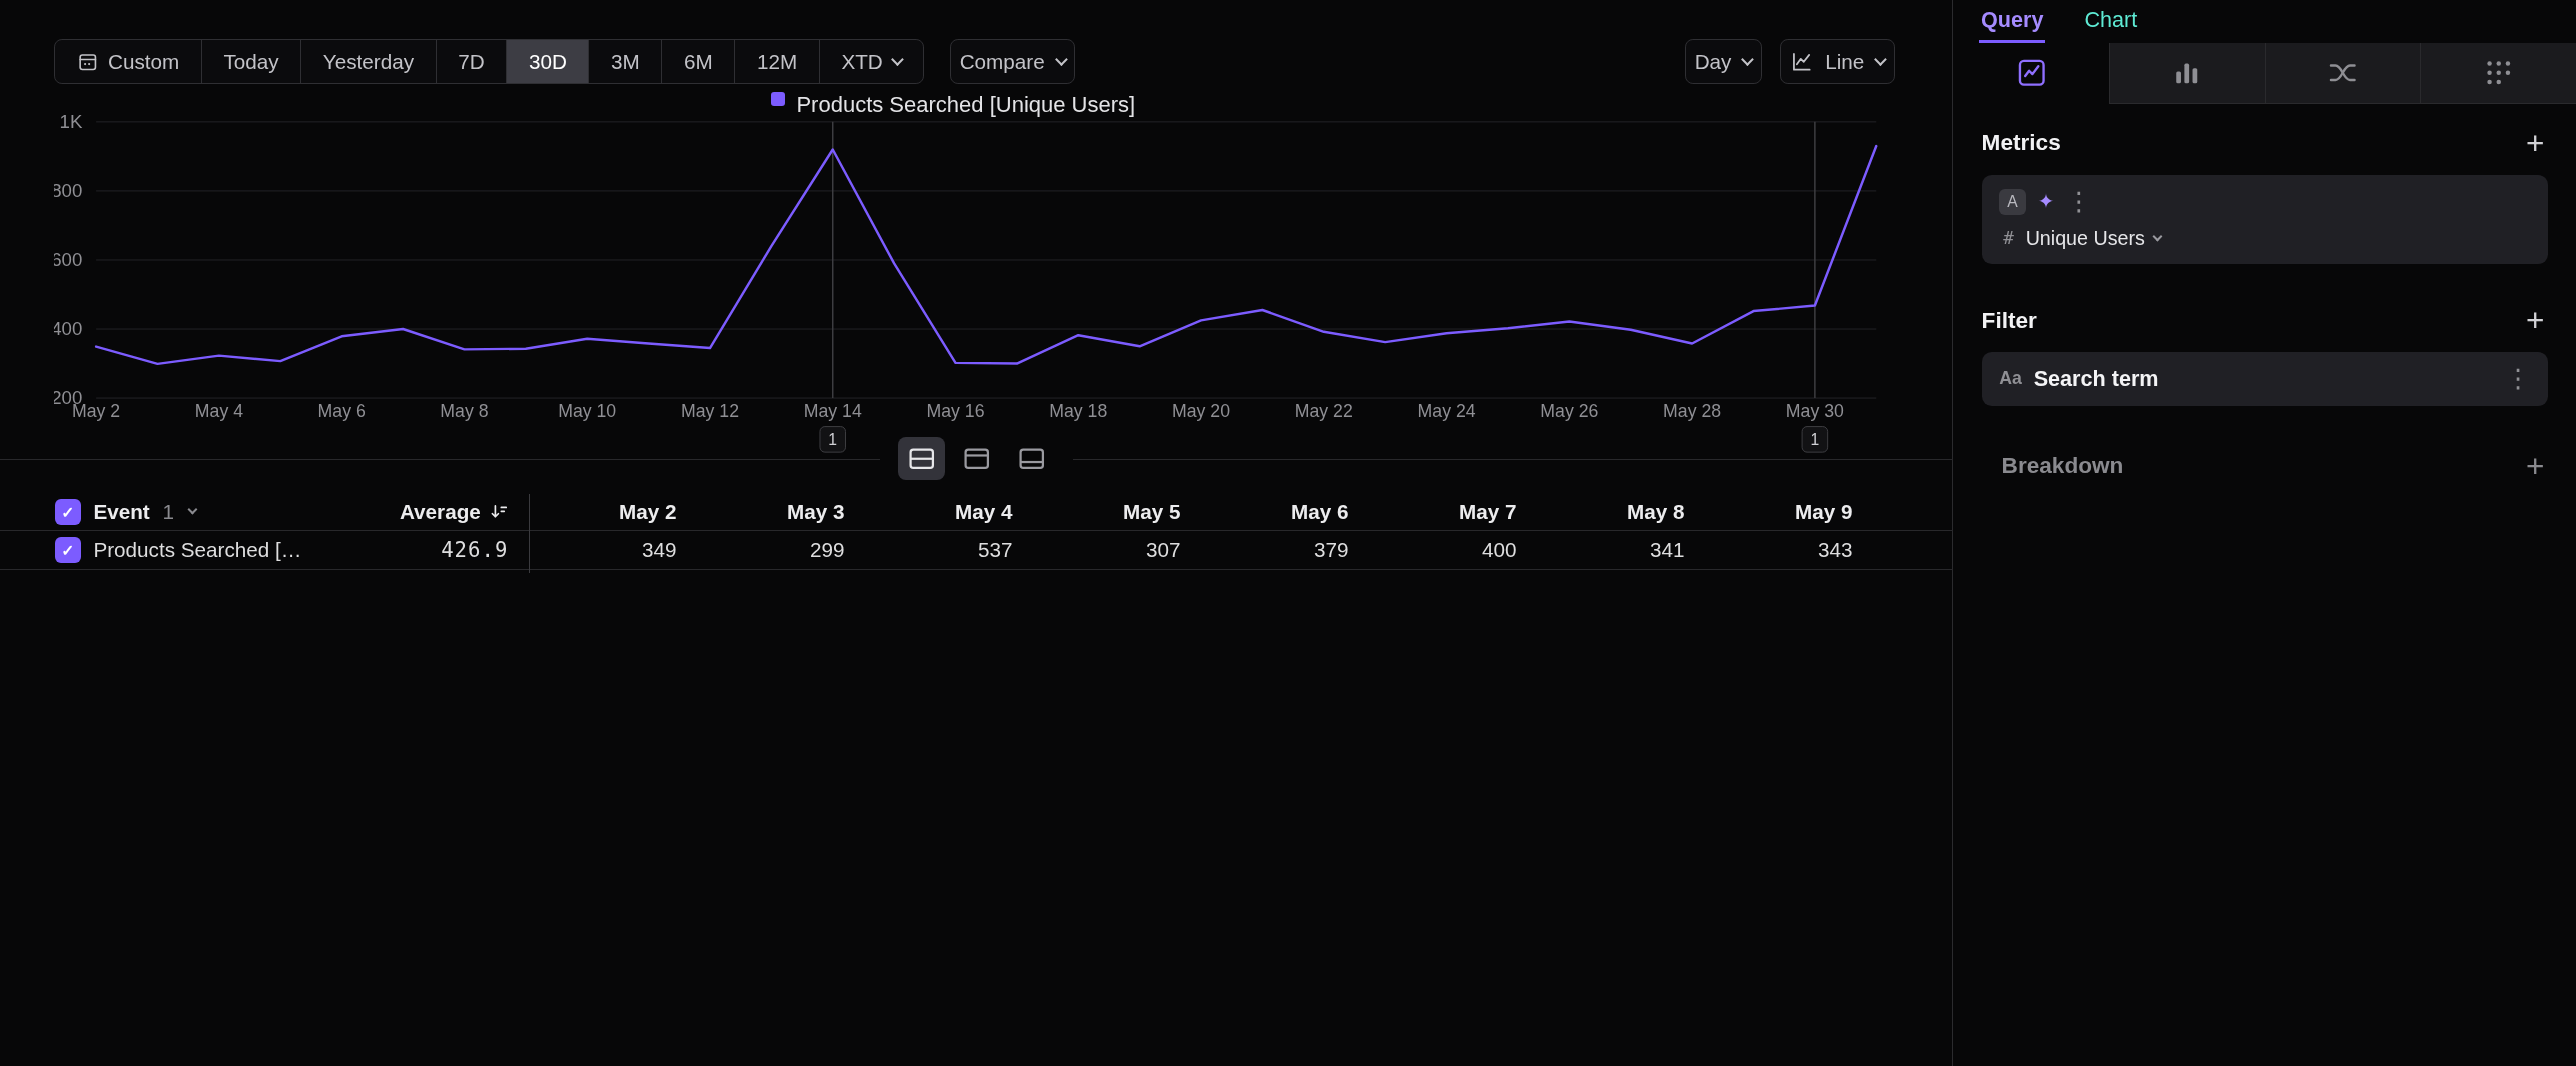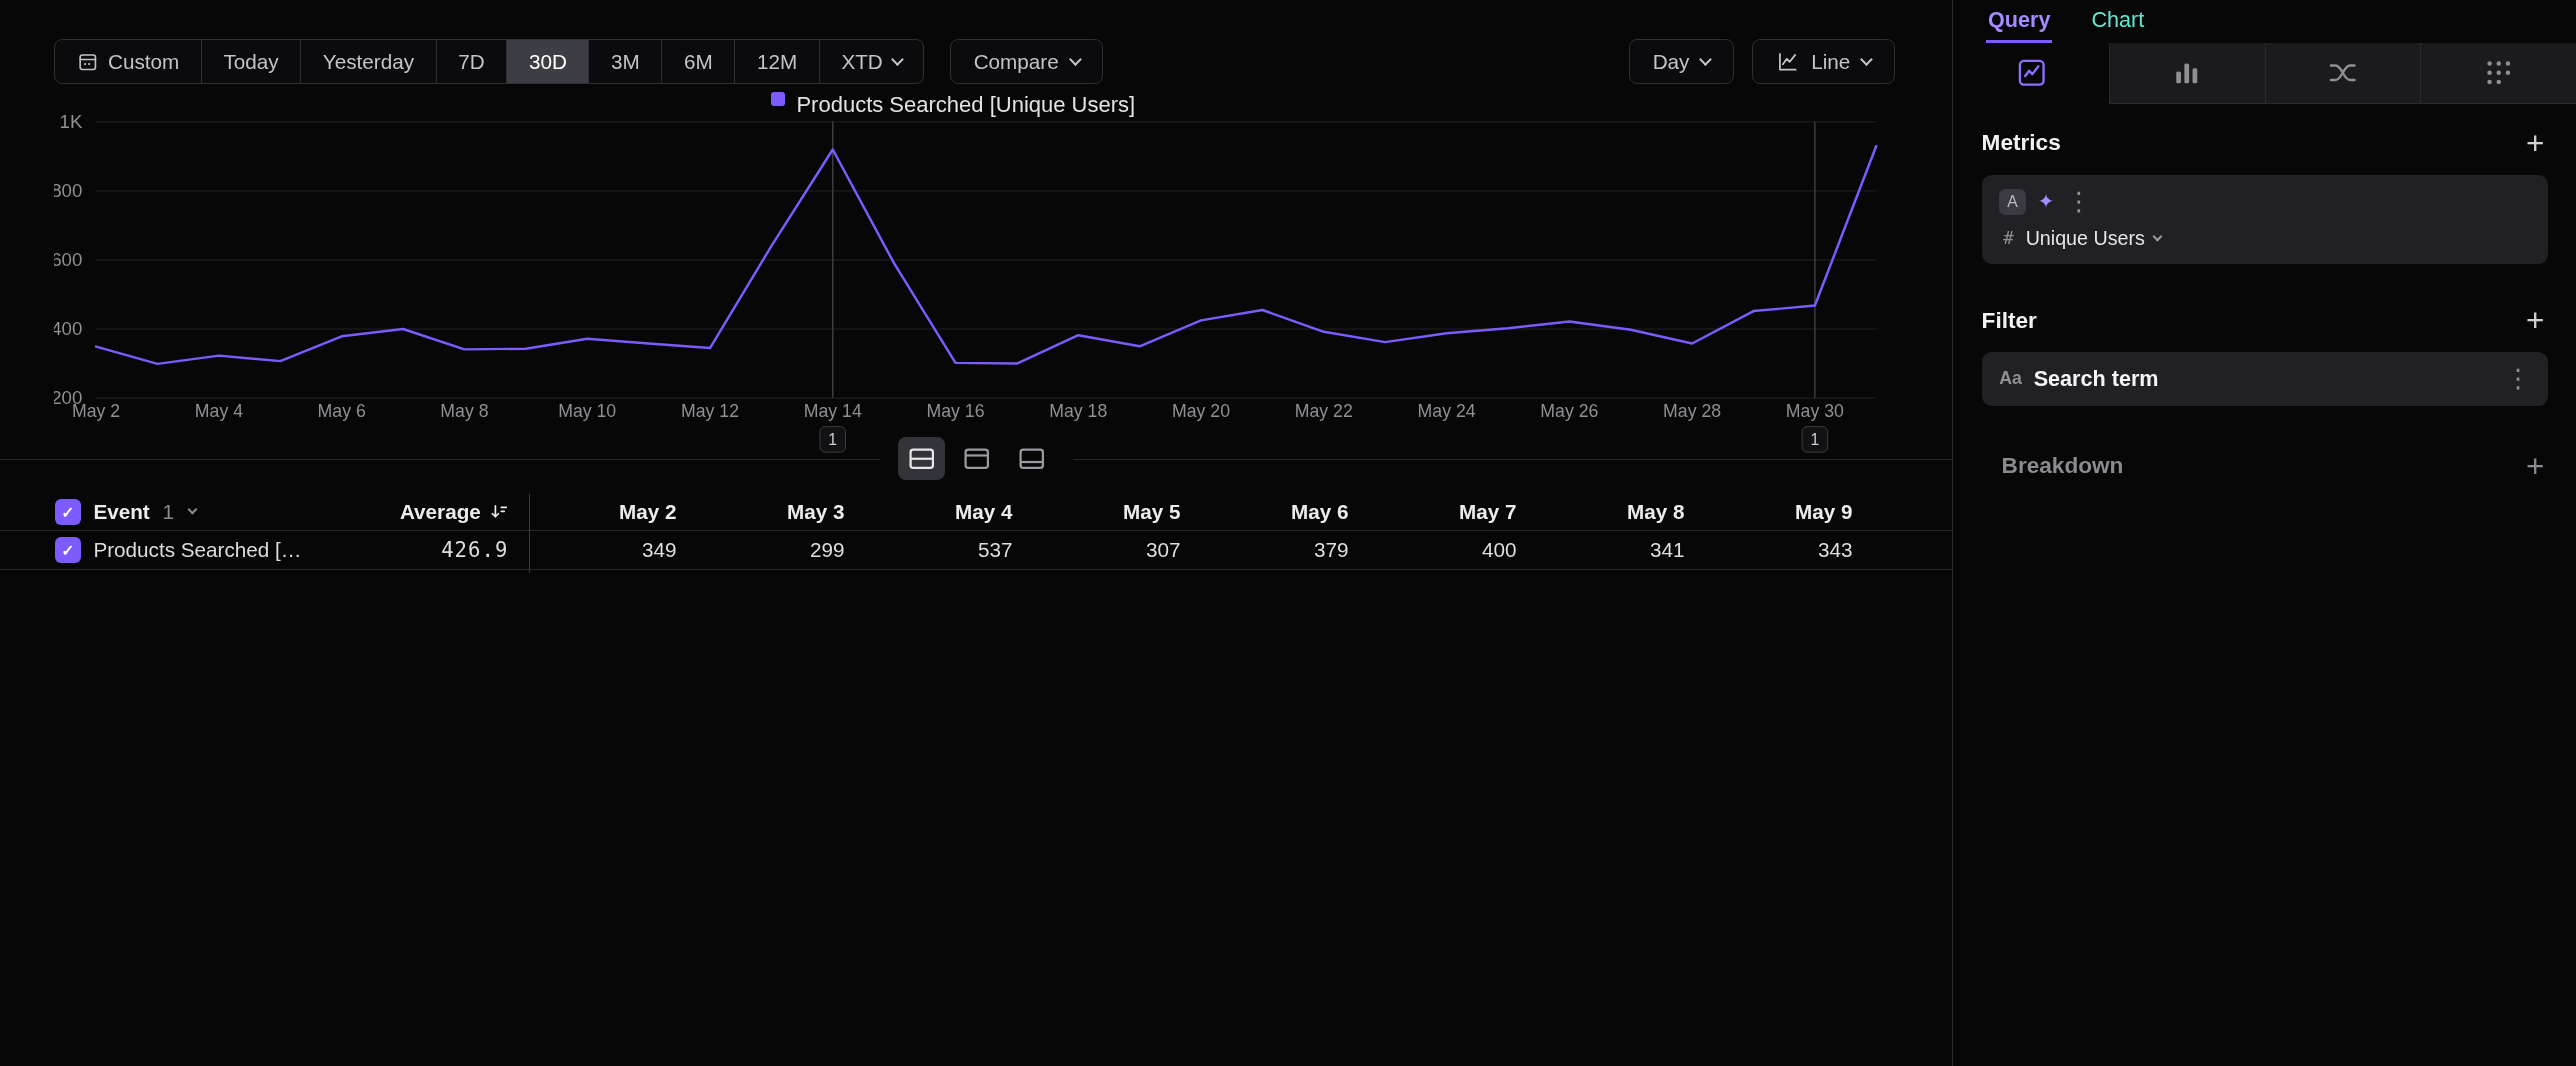--- a/index.html
+++ b/index.html
@@ -16,21 +16,21 @@
   .toolbar { position: absolute; top: 39px; left: 54px; right: 57px; display: flex; align-items: flex-end; }
   .seg { display: flex; border: 1px solid #2f2f33; border-radius: 7.9px; overflow: hidden; background: #0b0b0d; height: 45px; }
   .seg-btn {
     display: flex; align-items: center; gap: 9.8px; padding: 0 21.6px; height: 100%;
     background: transparent; border: none; border-right: 1px solid #2f2f33;
     color: #c3c3c8; font-family: inherit; font-size: 20.7px; cursor: pointer; white-space: nowrap;
   }
   .seg-btn:last-child { border-right: none; }
   .seg-btn.selected { background: #3d3d44; color: #ffffff; }
   .btn {
-    display: flex; align-items: center; gap: 11.8px; padding: 0 23px; height: 45px;
+    display: flex; align-items: center; gap: 11.8px; padding: 0 9px; height: 45px;
     background: #0b0b0d; border: 1px solid #2f2f33; border-radius: 7.9px;
     color: #c3c3c8; font-family: inherit; font-size: 20.7px; cursor: pointer; white-space: nowrap;
   }
   .ml24 { margin-left: 25.6px; }
   .spacer { flex: 1; }
   .chev { display: inline-block; width: 8.9px; height: 8.9px; border-right: 2px solid currentColor; border-bottom: 2px solid currentColor; transform: rotate(45deg); margin-top: -4.9px; }
   .chev.sm { width: 6.9px; height: 6.9px; }
   .icn { display: inline-flex; align-items: center; }
 
   
@@ -58,21 +58,21 @@
   .cbx { width: 25.6px; height: 25.6px; border-radius: 5.9px; background: #7c5cff; color: #fff; display: inline-flex; align-items: center; justify-content: center; font-size: 15.7px; font-weight: bold; flex: none; cursor: pointer; }
   .cnt { color: #8a8a8f; font-weight: normal; }
   .tchev { color: #8a8a8f; margin-left: 2px; }
   .avg-head { display: inline-flex; align-items: center; gap: 7.9px; cursor: pointer; }
   .mono { font-family: "DejaVu Sans Mono", monospace; letter-spacing: 1px; }
   .vdivider { position: absolute; left: 529px; top: 0; width: 1px; height: 79px; background: #3a3a3e; }
   .truncname { overflow: hidden; text-overflow: ellipsis; max-width: 212px; }
 
   
   .sidebar { position: absolute; left: 1954px; top: 0; width: 622px; height: 1067px; background: #070708; }
-  .sb-tabs { height: 43px; display: flex; padding-left: 32px; gap: 37px; }
+  .sb-tabs { height: 43px; display: flex; padding-left: 25px; gap: 37px; }
   .sb-tab { display: flex; align-items: center; font-size: 21.6px; color: #5eead4; border-bottom: 3px solid transparent; cursor: pointer; padding: 0 2px; }
   .sb-tab.active { color: #a58bff; border-bottom-color: #7c5cff; font-weight: bold; }
   .sb-charttabs { height: 61px; display: flex; }
   .ct { flex: 1; display: flex; align-items: center; justify-content: center; background: #1b1b1e; border-left: 1px solid #2a2a2d; border-bottom: 1px solid #2a2a2d; color: #8f8f94; cursor: pointer; }
   .ct:first-child { border-left: none; }
   .ct.active { background: transparent; border-bottom-color: transparent; color: #8f6fff; }
   .sb-content { padding: 23.6px 27.6px; }
   .sec-head { display: flex; justify-content: space-between; align-items: center; }
   .sec-title { font-size: 22.6px; font-weight: bold; color: #f2f2f4; }
   .sec-title.dim { color: #8a8a8f; }

